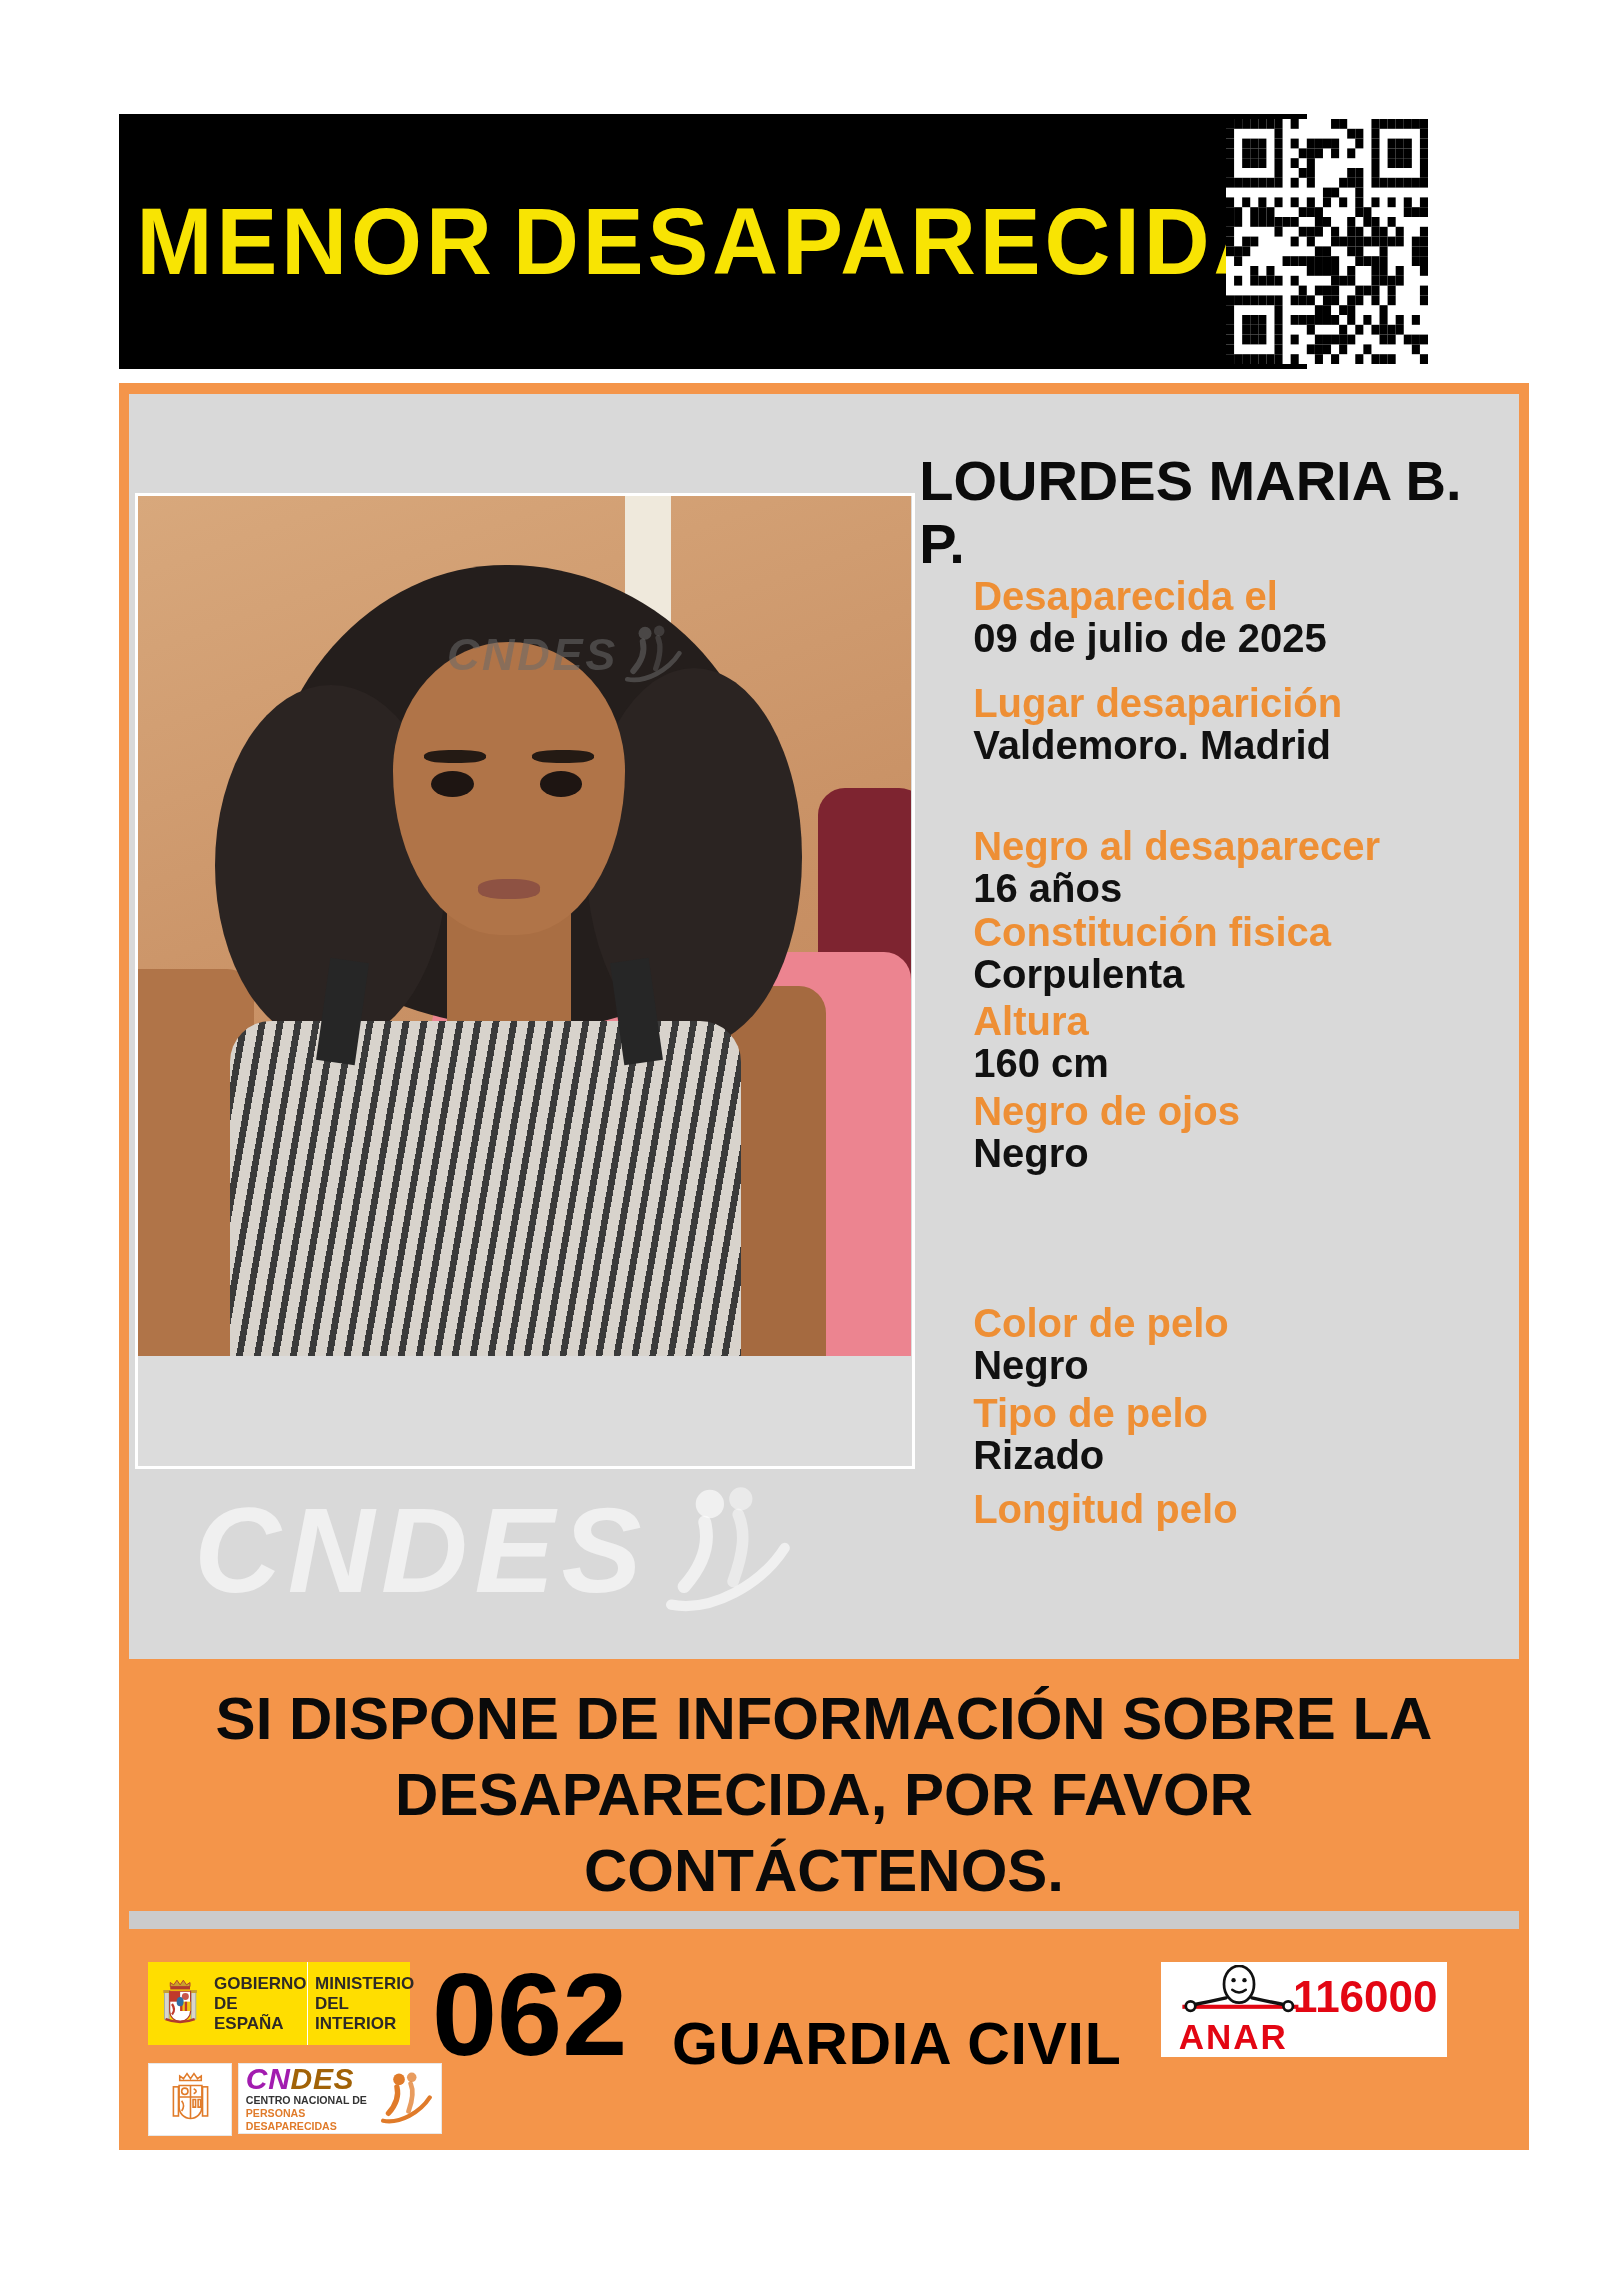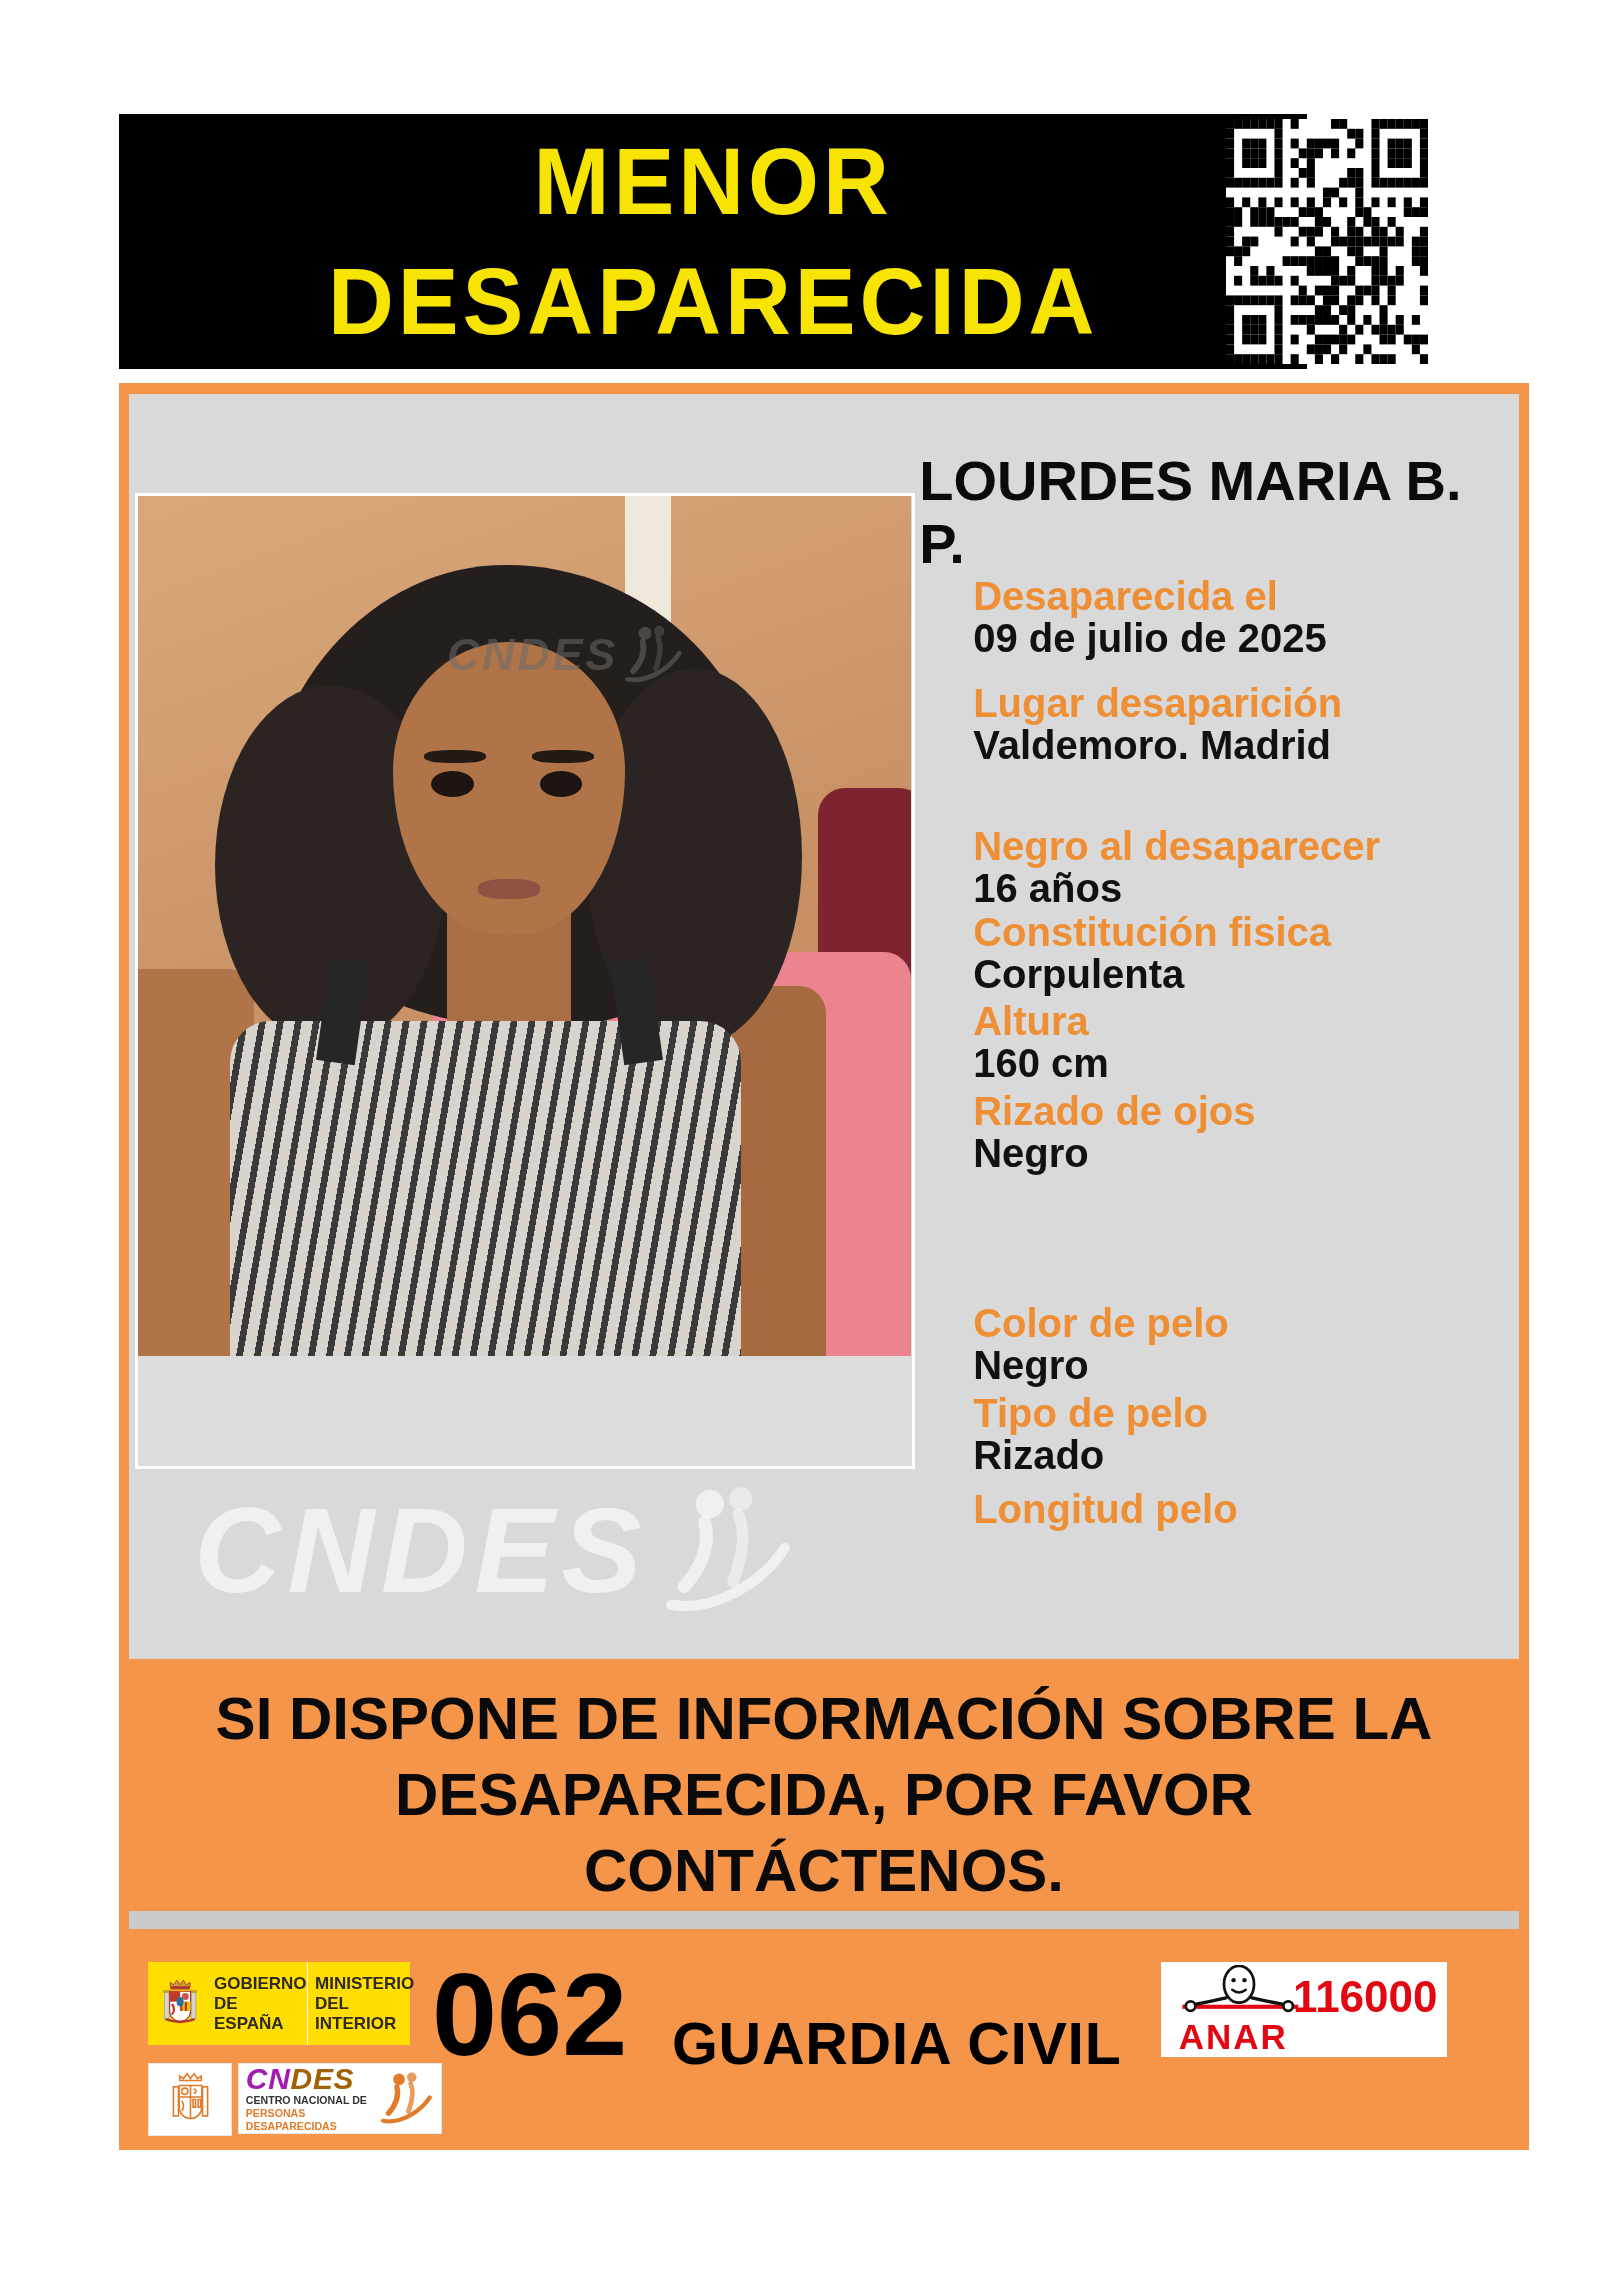--- a/index.html
+++ b/index.html
@@ -2,21 +2,21 @@
 <html style="font-size:11px"><head>
 <meta charset="utf-8">
 <style>
   html,body{margin:0;padding:0;background:#fff;}
   .page{position:relative;width:1623px;height:2295px;background:#ffffff;
         font-family:"Liberation Sans", sans-serif;overflow:hidden;}
   .abs{position:absolute;}
 
   
   .banner{left:119px;top:114px;width:1188px;height:255px;background:#000;
-          display:flex;flex-direction:column;align-items:center;justify-content:center;}
+          display:flex;flex-direction:row;align-items:center;justify-content:center;}
   .banner-line{color:#F8E403;font-weight:700;font-size:94px;line-height:120px;
                letter-spacing:4.1px;white-space:nowrap;transform:scaleX(.97);}
 
   
   .qr{left:1226px;top:119px;width:202px;height:245px;}
   .qr svg{width:100%;height:100%;display:block;}
 
   
   .main-box{left:119px;top:383px;width:1410px;height:1767px;background:#F4954A;}
   .info-panel{left:10.2px;top:11px;width:1390px;height:1265px;background:#D9D9D9;}
@@ -503,21 +503,21 @@
       </div>
       <div class="field" style="top:517px;">
         <div class="flabel">Constitución fisica</div>
         <div class="fvalue">Corpulenta</div>
       </div>
       <div class="field" style="top:606px;">
         <div class="flabel">Altura</div>
         <div class="fvalue">160 cm</div>
       </div>
       <div class="field" style="top:696px;">
-        <div class="flabel">Rizado de ojos</div>
+        <div class="flabel">Negro de ojos</div>
         <div class="fvalue">Negro</div>
       </div>
       <div class="field" style="top:908px;">
         <div class="flabel">Color de pelo</div>
         <div class="fvalue">Negro</div>
       </div>
       <div class="field" style="top:998px;">
         <div class="flabel">Tipo de pelo</div>
         <div class="fvalue">Rizado</div>
       </div>

